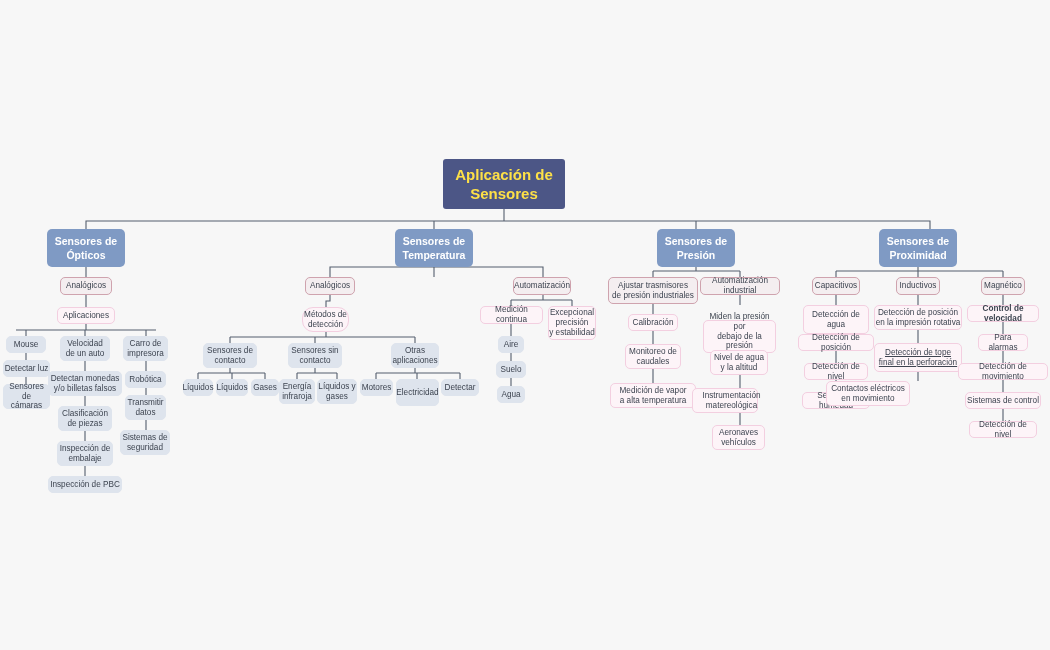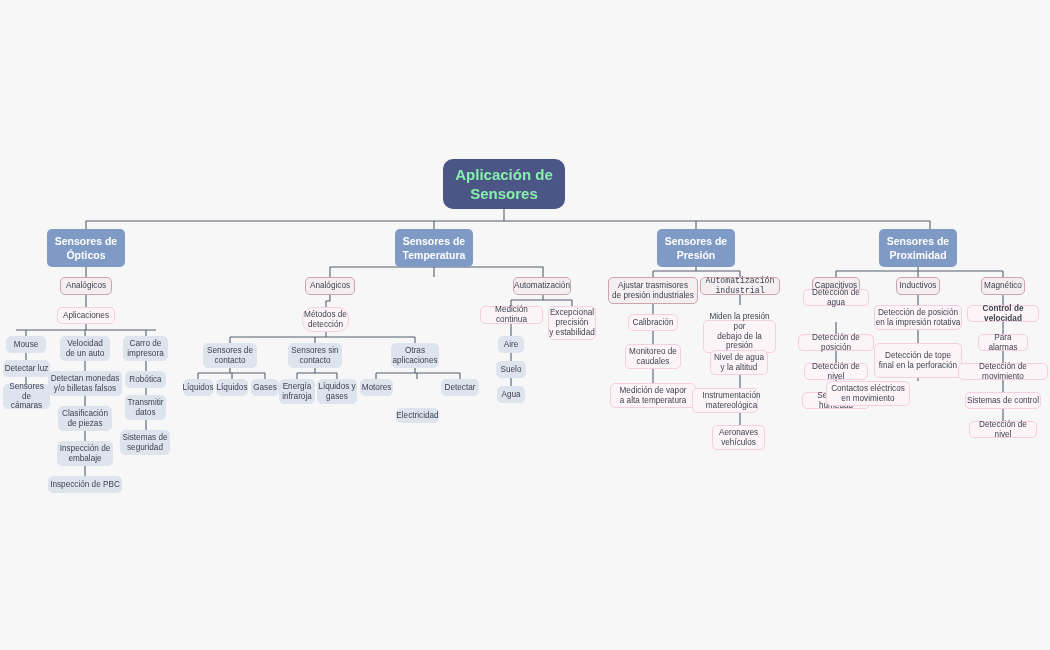--- a/index.html
+++ b/index.html
@@ -23,24 +23,24 @@
     text-align:center;
     border-radius:5px;
     line-height:1.18;
     color:#3d4450;
     z-index:2;
   }
 
   
   .n-root{
     background:#4c5686;
-    color:#86efac;
+    color:#fde047;
     font-size:15px;
     font-weight:bold;
-    border-radius:10px;
+    border-radius:3px;
     line-height:1.3;
   }
   
   .n-l1{
     background:#7f9ac4;
     color:#ffffff;
     font-size:10.5px;
     font-weight:bold;
     border-radius:5px;
     line-height:1.35;
@@ -125,47 +125,47 @@
     <div class="node n-pink" style="left: 302px; top: 307px; width: 47px; height: 25px; border-radius: 11px;">Métodos de<br>detección</div>
     <div class="node n-blue" style="left: 203px; top: 343px; width: 54px; height: 25px;">Sensores de<br>contacto</div>
     <div class="node n-blue" style="left: 183px; top: 379px; width: 30px; height: 17px;">Líquidos</div>
     <div class="node n-blue" style="left: 216px; top: 379px; width: 32px; height: 17px;">Líquidos</div>
     <div class="node n-blue" style="left: 251px; top: 379px; width: 28px; height: 17px;">Gases</div>
     <div class="node n-blue" style="left: 288px; top: 343px; width: 54px; height: 25px;">Sensores sin<br>contacto</div>
     <div class="node n-blue" style="left: 279px; top: 379px; width: 36px; height: 25px;">Energía<br>infraroja</div>
     <div class="node n-blue" style="left: 317px; top: 379px; width: 40px; height: 25px;">Líquidos y<br>gases</div>
     <div class="node n-blue" style="left: 391px; top: 343px; width: 48px; height: 25px;">Otras<br>aplicaciones</div>
     <div class="node n-blue" style="left: 360px; top: 379px; width: 33px; height: 17px;">Motores</div>
-    <div class="node n-blue" style="left: 396px; top: 379px; width: 43px; height: 15px; margin-top: 29px;">Electricidad</div>
+    <div class="node n-blue" style="left: 396px; top: 379px; width: 43px; height: 27px;">Electricidad</div>
     <div class="node n-blue" style="left: 441px; top: 379px; width: 38px; height: 17px;">Detectar</div>
     <div class="node n-rose" style="left: 513px; top: 277px; width: 58px; height: 18px;">Automatización</div>
     <div class="node n-pink" style="left: 480px; top: 306px; width: 63px; height: 18px;">Medición continua</div>
     <div class="node n-pink" style="left: 548px; top: 306px; width: 48px; height: 34px;">Excepcional<br>precisión<br>y estabilidad</div>
     <div class="node n-blue" style="left: 498px; top: 336px; width: 26px; height: 17px;">Aire</div>
     <div class="node n-blue" style="left: 496px; top: 361px; width: 30px; height: 17px;">Suelo</div>
     <div class="node n-blue" style="left: 497px; top: 386px; width: 28px; height: 17px;">Agua</div>
     <div class="node n-l1" style="left: 657px; top: 229px; width: 78px; height: 38px;">Sensores de<br>Presión</div>
     <div class="node n-rose" style="left: 608px; top: 277px; width: 90px; height: 27px;">Ajustar trasmisores<br>de presión industriales</div>
     <div class="node n-pink" style="left: 628px; top: 314px; width: 50px; height: 17px;">Calibración</div>
     <div class="node n-pink" style="left: 625px; top: 344px; width: 56px; height: 25px;">Monitoreo de<br>caudales</div>
     <div class="node n-pink" style="left: 610px; top: 383px; width: 86px; height: 25px;">Medición de vapor<br>a alta temperatura</div>
-    <div class="node n-rose" style="left: 700px; top: 277px; width: 80px; height: 18px; font-family: Liberation Mono, monospace;">Automatización industrial</div>
+    <div class="node n-rose" style="left: 700px; top: 277px; width: 80px; height: 18px;">Automatización industrial</div>
     <div class="node n-pink" style="left: 703px; top: 305px; width: 73px; height: 33px; margin-top: 15px;">Miden la presión por<br>debajo de la presión<br>atmosférica</div>
     <div class="node n-pink" style="left: 710px; top: 350px; width: 58px; height: 25px;">Nivel de agua<br>y la altitud</div>
     <div class="node n-pink" style="left: 692px; top: 388px; width: 66px; height: 25px; padding-left: 13px;">Instrumentación<br>matereológica</div>
     <div class="node n-pink" style="left: 712px; top: 425px; width: 53px; height: 25px;">Aeronaves<br>vehículos</div>
     <div class="node n-l1" style="left: 879px; top: 229px; width: 78px; height: 38px;">Sensores de<br>Proximidad</div>
     <div class="node n-rose" style="left: 812px; top: 277px; width: 48px; height: 18px;">Capacitivos</div>
-    <div class="node n-pink" style="left: 803px; top: 289px; width: 66px; height: 17px;">Detección de agua</div>
+    <div class="node n-pink" style="left: 803px; top: 305px; width: 66px; height: 29px;">Detección de agua</div>
     <div class="node n-pink" style="left: 798px; top: 334px; width: 76px; height: 17px;">Detección de posición</div>
     <div class="node n-pink" style="left: 804px; top: 363px; width: 64px; height: 17px;">Detección de nivel</div>
     <div class="node n-pink" style="left: 802px; top: 392px; width: 68px; height: 17px;">Sensor de humedad</div>
     <div class="node n-rose" style="left: 896px; top: 277px; width: 44px; height: 18px;">Inductivos</div>
     <div class="node n-pink" style="left: 874px; top: 305px; width: 88px; height: 25px;">Detección de posición<br>en la impresión rotativa</div>
-    <div class="node n-pink" style="left: 874px; top: 343px; width: 88px; height: 35px;">Detección de tope<br>final en la perforación</div>
+    <div class="node n-pink" style="left: 874px; top: 343px; width: 88px; height: 29px; text-decoration: underline;">Detección de tope<br>final en la perforación</div>
     <div class="node n-pink" style="left: 826px; top: 381px; width: 84px; height: 25px;">Contactos eléctricos<br>en movimiento</div>
     <div class="node n-rose" style="left: 981px; top: 277px; width: 44px; height: 18px;">Magnético</div>
     <div class="node n-pink" style="left: 967px; top: 305px; width: 72px; height: 17px; font-weight: bold;">Control de velocidad</div>
     <div class="node n-pink" style="left: 978px; top: 334px; width: 50px; height: 17px;">Para alarmas</div>
     <div class="node n-pink" style="left: 958px; top: 363px; width: 90px; height: 17px;">Detección de movimiento</div>
     <div class="node n-pink" style="left: 965px; top: 392px; width: 76px; height: 17px;">Sistemas de control</div>
     <div class="node n-pink" style="left: 969px; top: 421px; width: 68px; height: 17px;">Detección de nivel</div>
   </div>
 
 </body></html>

